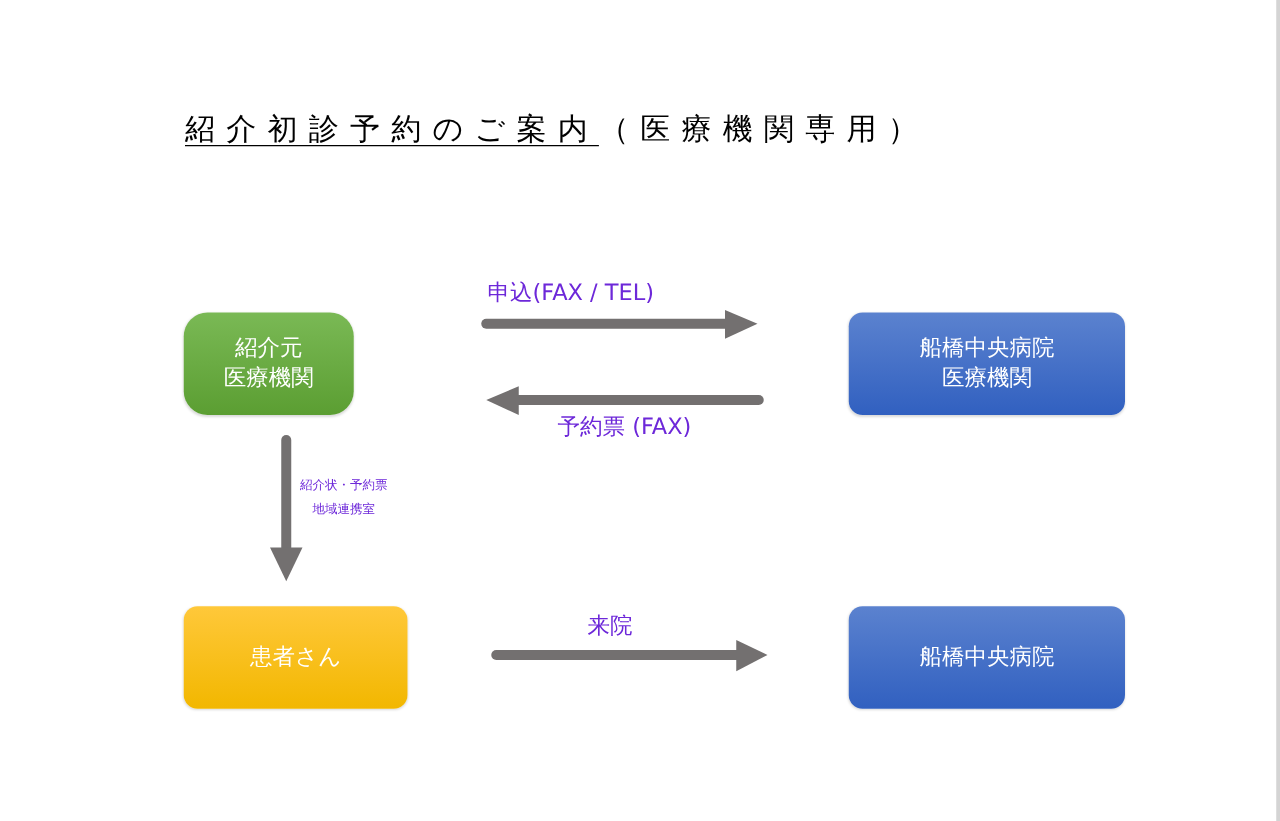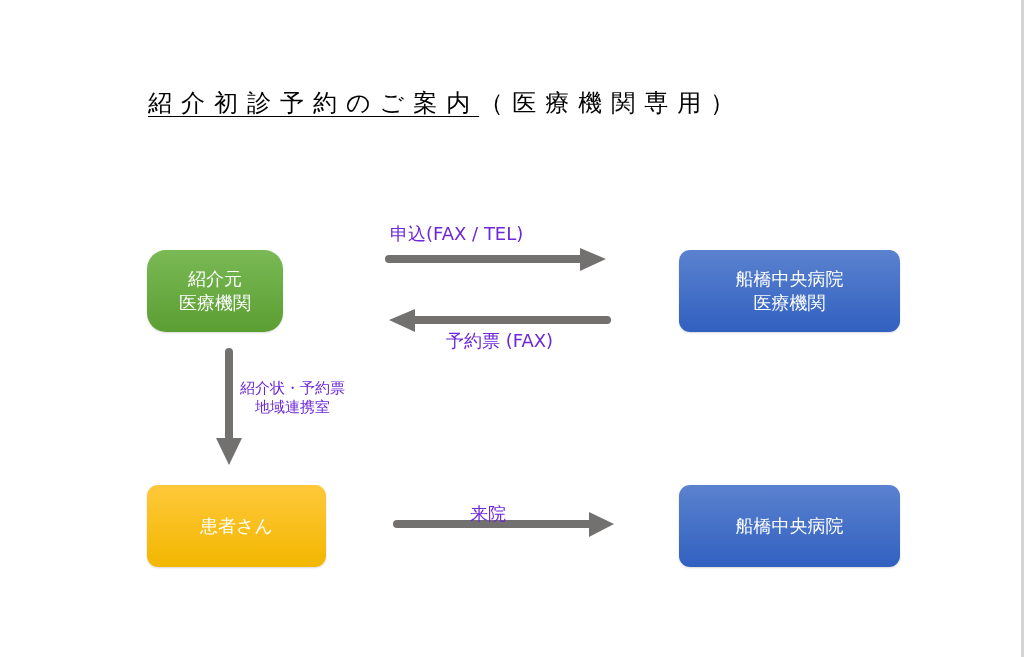--- a/index.html
+++ b/index.html
@@ -18,22 +18,22 @@
     align-items:center; justify-content:center; font-size:18px; line-height:24px; text-align:center;
     box-shadow: 0 1px 2px rgba(0,0,0,0.15);
   }
   .green { left:147px; top:250px; width:136px; height:82px; background:linear-gradient(#7ab955,#5b9e32);border-radius:19px; }
   .blue1 { left:679px; top:250px; width:221px; height:82px; background:linear-gradient(#5b82cf,#3160c0); }
   .yellow { left:147px; top:485px; width:179px; height:82px; background:linear-gradient(#ffc83a,#f2b700); }
   .blue2 { left:679px; top:485px; width:221px; height:82px; background:linear-gradient(#5b82cf,#3160c0); }
   .label { position:absolute; color:#6d28d9; white-space:nowrap; }
   .l-apply { left:390px; top:222px; font-size:18px; }
   .l-ticket { left:446px; top:329px; font-size:18px; }
-  .l-handover { left:240px; top:379px; font-size:15px; line-height:19px; text-align:center; }
-  .l-visit { left:470px; top:502px; font-size:18px; }
+  .l-handover { left:240px; top:379px; font-size:10px; line-height:19px; text-align:center; }
+  .l-visit { left:470px; top:488px; font-size:18px; }
   svg.arrows { position:absolute; left:0; top:0; }
 </style>
 </head>
 <body>
 
 <div class="edge"></div>
 
 <div class="title">
   <span class="u">紹介初診予約のご案内</span><span>（医療機関専用）</span>
 </div>

